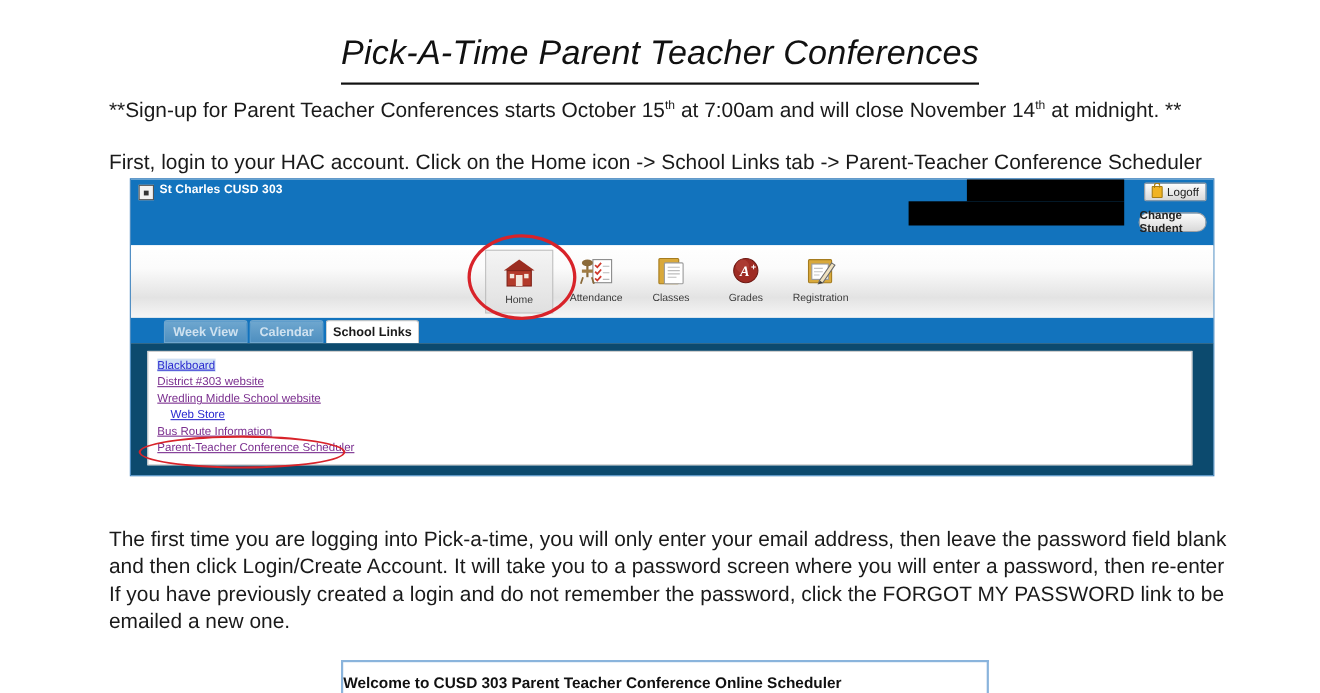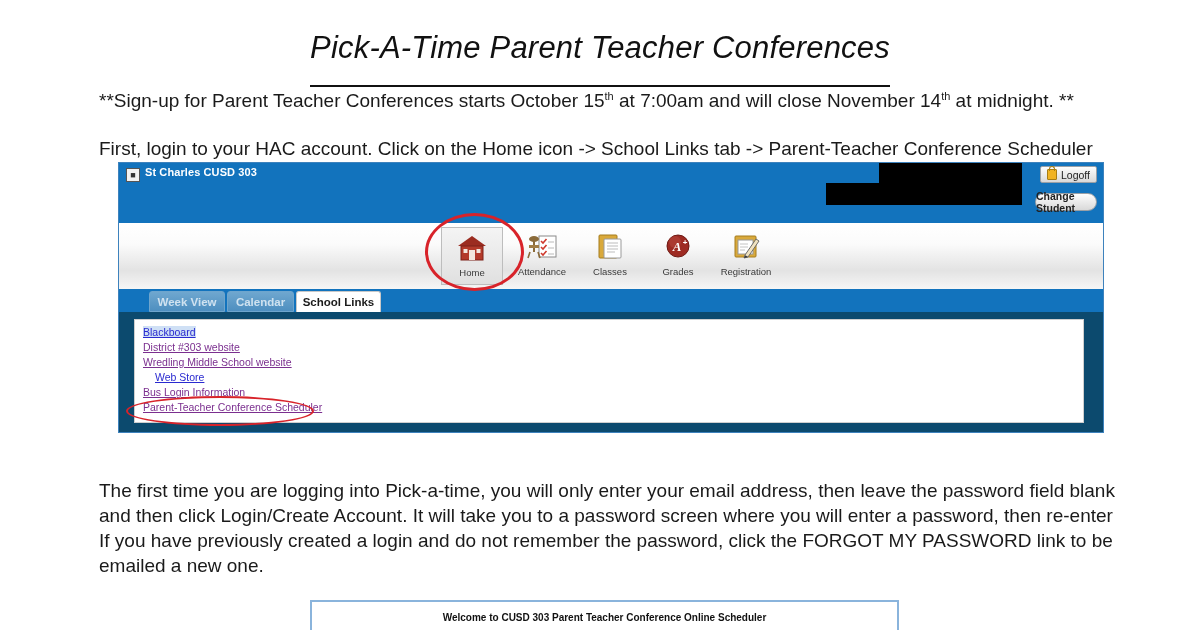--- a/index.html
+++ b/index.html
@@ -18,21 +18,21 @@
     text-align:center;
     font-size:31px;
     font-style:italic;
     font-weight:400;
     color:#111;
     letter-spacing:.2px;
     white-space:nowrap;
   }
   .doc-title span{
     border-bottom:2.5px solid #111;
-    padding-bottom:20px;
+    padding-bottom:10px;
   }
 
   .para{
     position:absolute;
     font-size:19px;
     color:#1a1a1a;
     line-height:25px;
   }
   .signup-line{left:99px;top:84px;width:1020px;white-space:nowrap;}
   .signup-line sup{font-size:11px;vertical-align:super;}
@@ -183,22 +183,21 @@
   .welcome-panel{
     position:absolute;left:310px;top:600px;
     width:589px;height:40px;
     border:2px solid #8ab4dc;
     border-bottom:none;
     background:#ffffff;
     box-sizing:border-box;
   }
   .welcome-text{
     position:absolute;left:0;top:10px;width:585px;
-    text-align:center;
-    font-size:10px;font-weight:700;color:#111;
+    font-size:14px;font-weight:700;color:#111;
     white-space:nowrap;
   }
 </style>
 </head>
 <body>
 
 <div class="doc-title">
   <span>Pick-A-Time Parent Teacher Conferences</span>
 </div>
 
@@ -322,21 +321,21 @@
       <span>School Links</span>
     </div>
   </div>
 
   <div class="hac-content">
     <div class="links-panel">
       <a class="link-row link-blue link-sel" style="top:6px;">Blackboard</a>
       <a class="link-row link-visited" style="top:21px;">District #303 website</a>
       <a class="link-row link-visited" style="top:36px;">Wredling Middle School website</a>
       <a class="link-row link-blue" style="top:51px;margin-left:12px;">Web Store</a>
-      <a class="link-row link-visited" style="top:66px;">Bus Login Information</a>
+      <a class="link-row link-visited" style="top:66px;">Bus Route Information</a>
       <a class="link-row link-visited" style="top:81px;">Parent-Teacher Conference Scheduler</a>
     </div>
   </div>
 </div>
 
 <div class="ellipse ellipse-home"></div>
 <div class="ellipse ellipse-link"></div>
 
 <div class="para body-para">
   <p>The first time you are logging into Pick-a-time, you will only enter your email address, then leave the password field blank</p>

